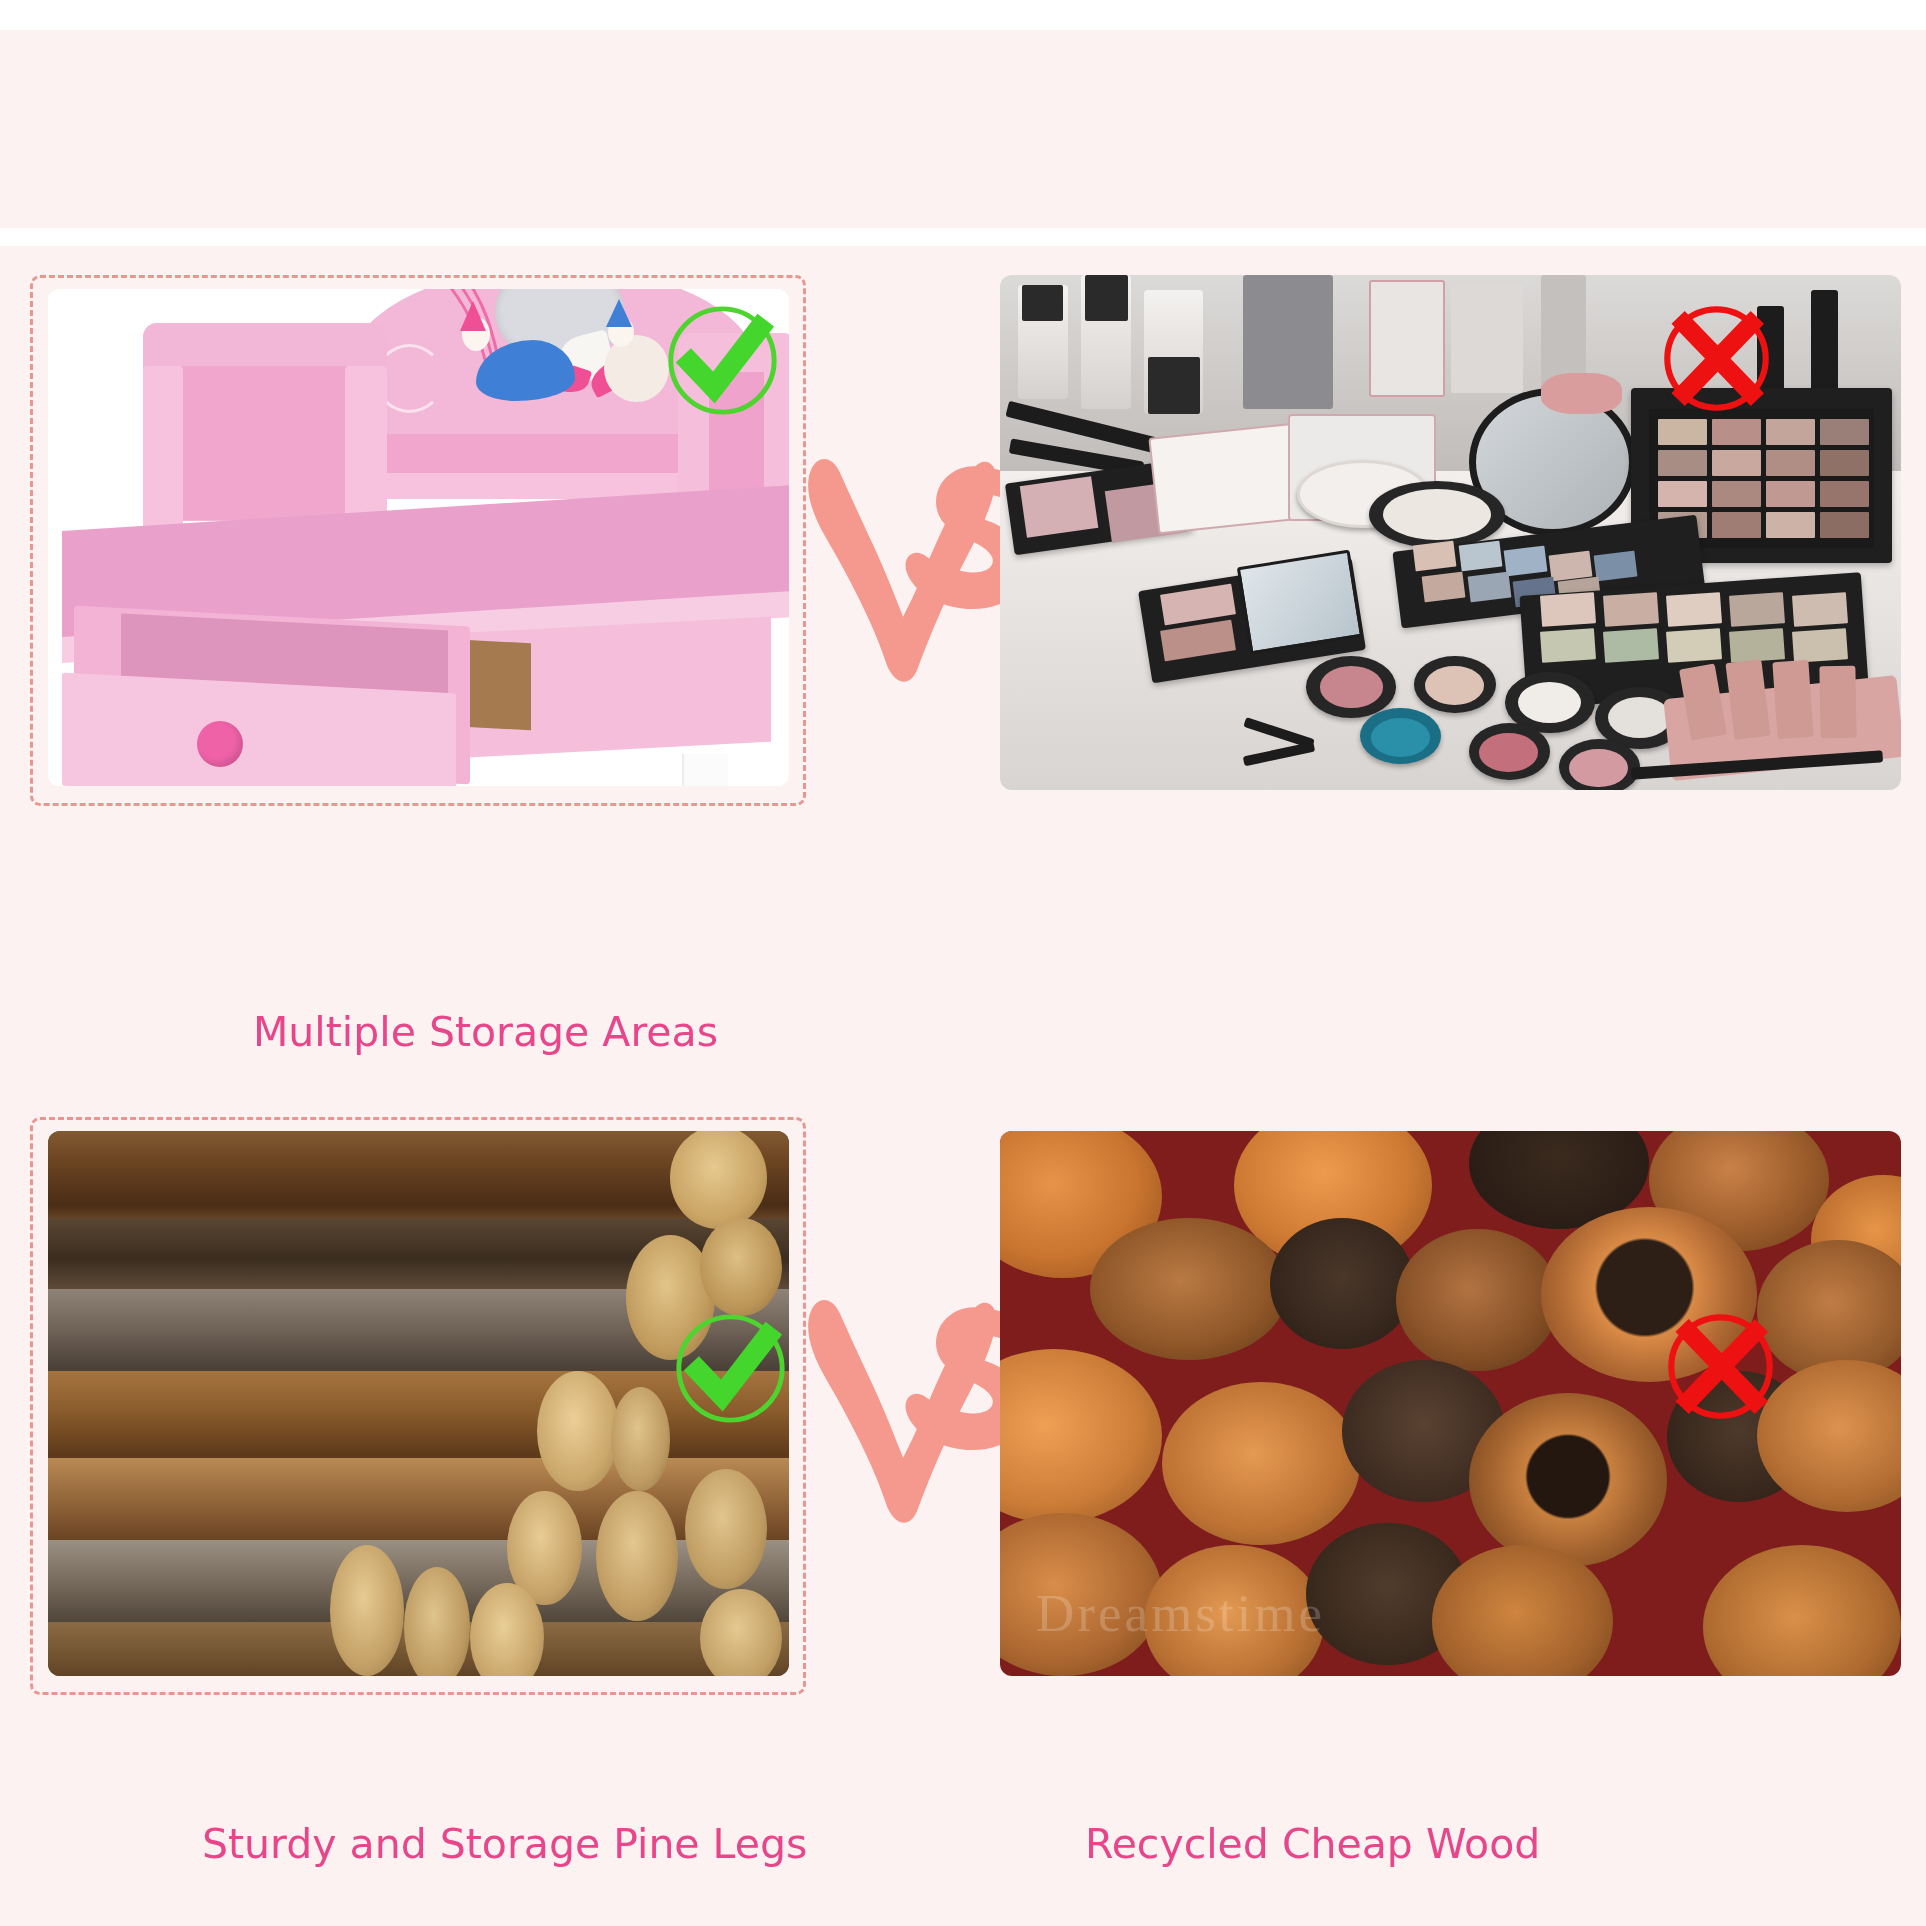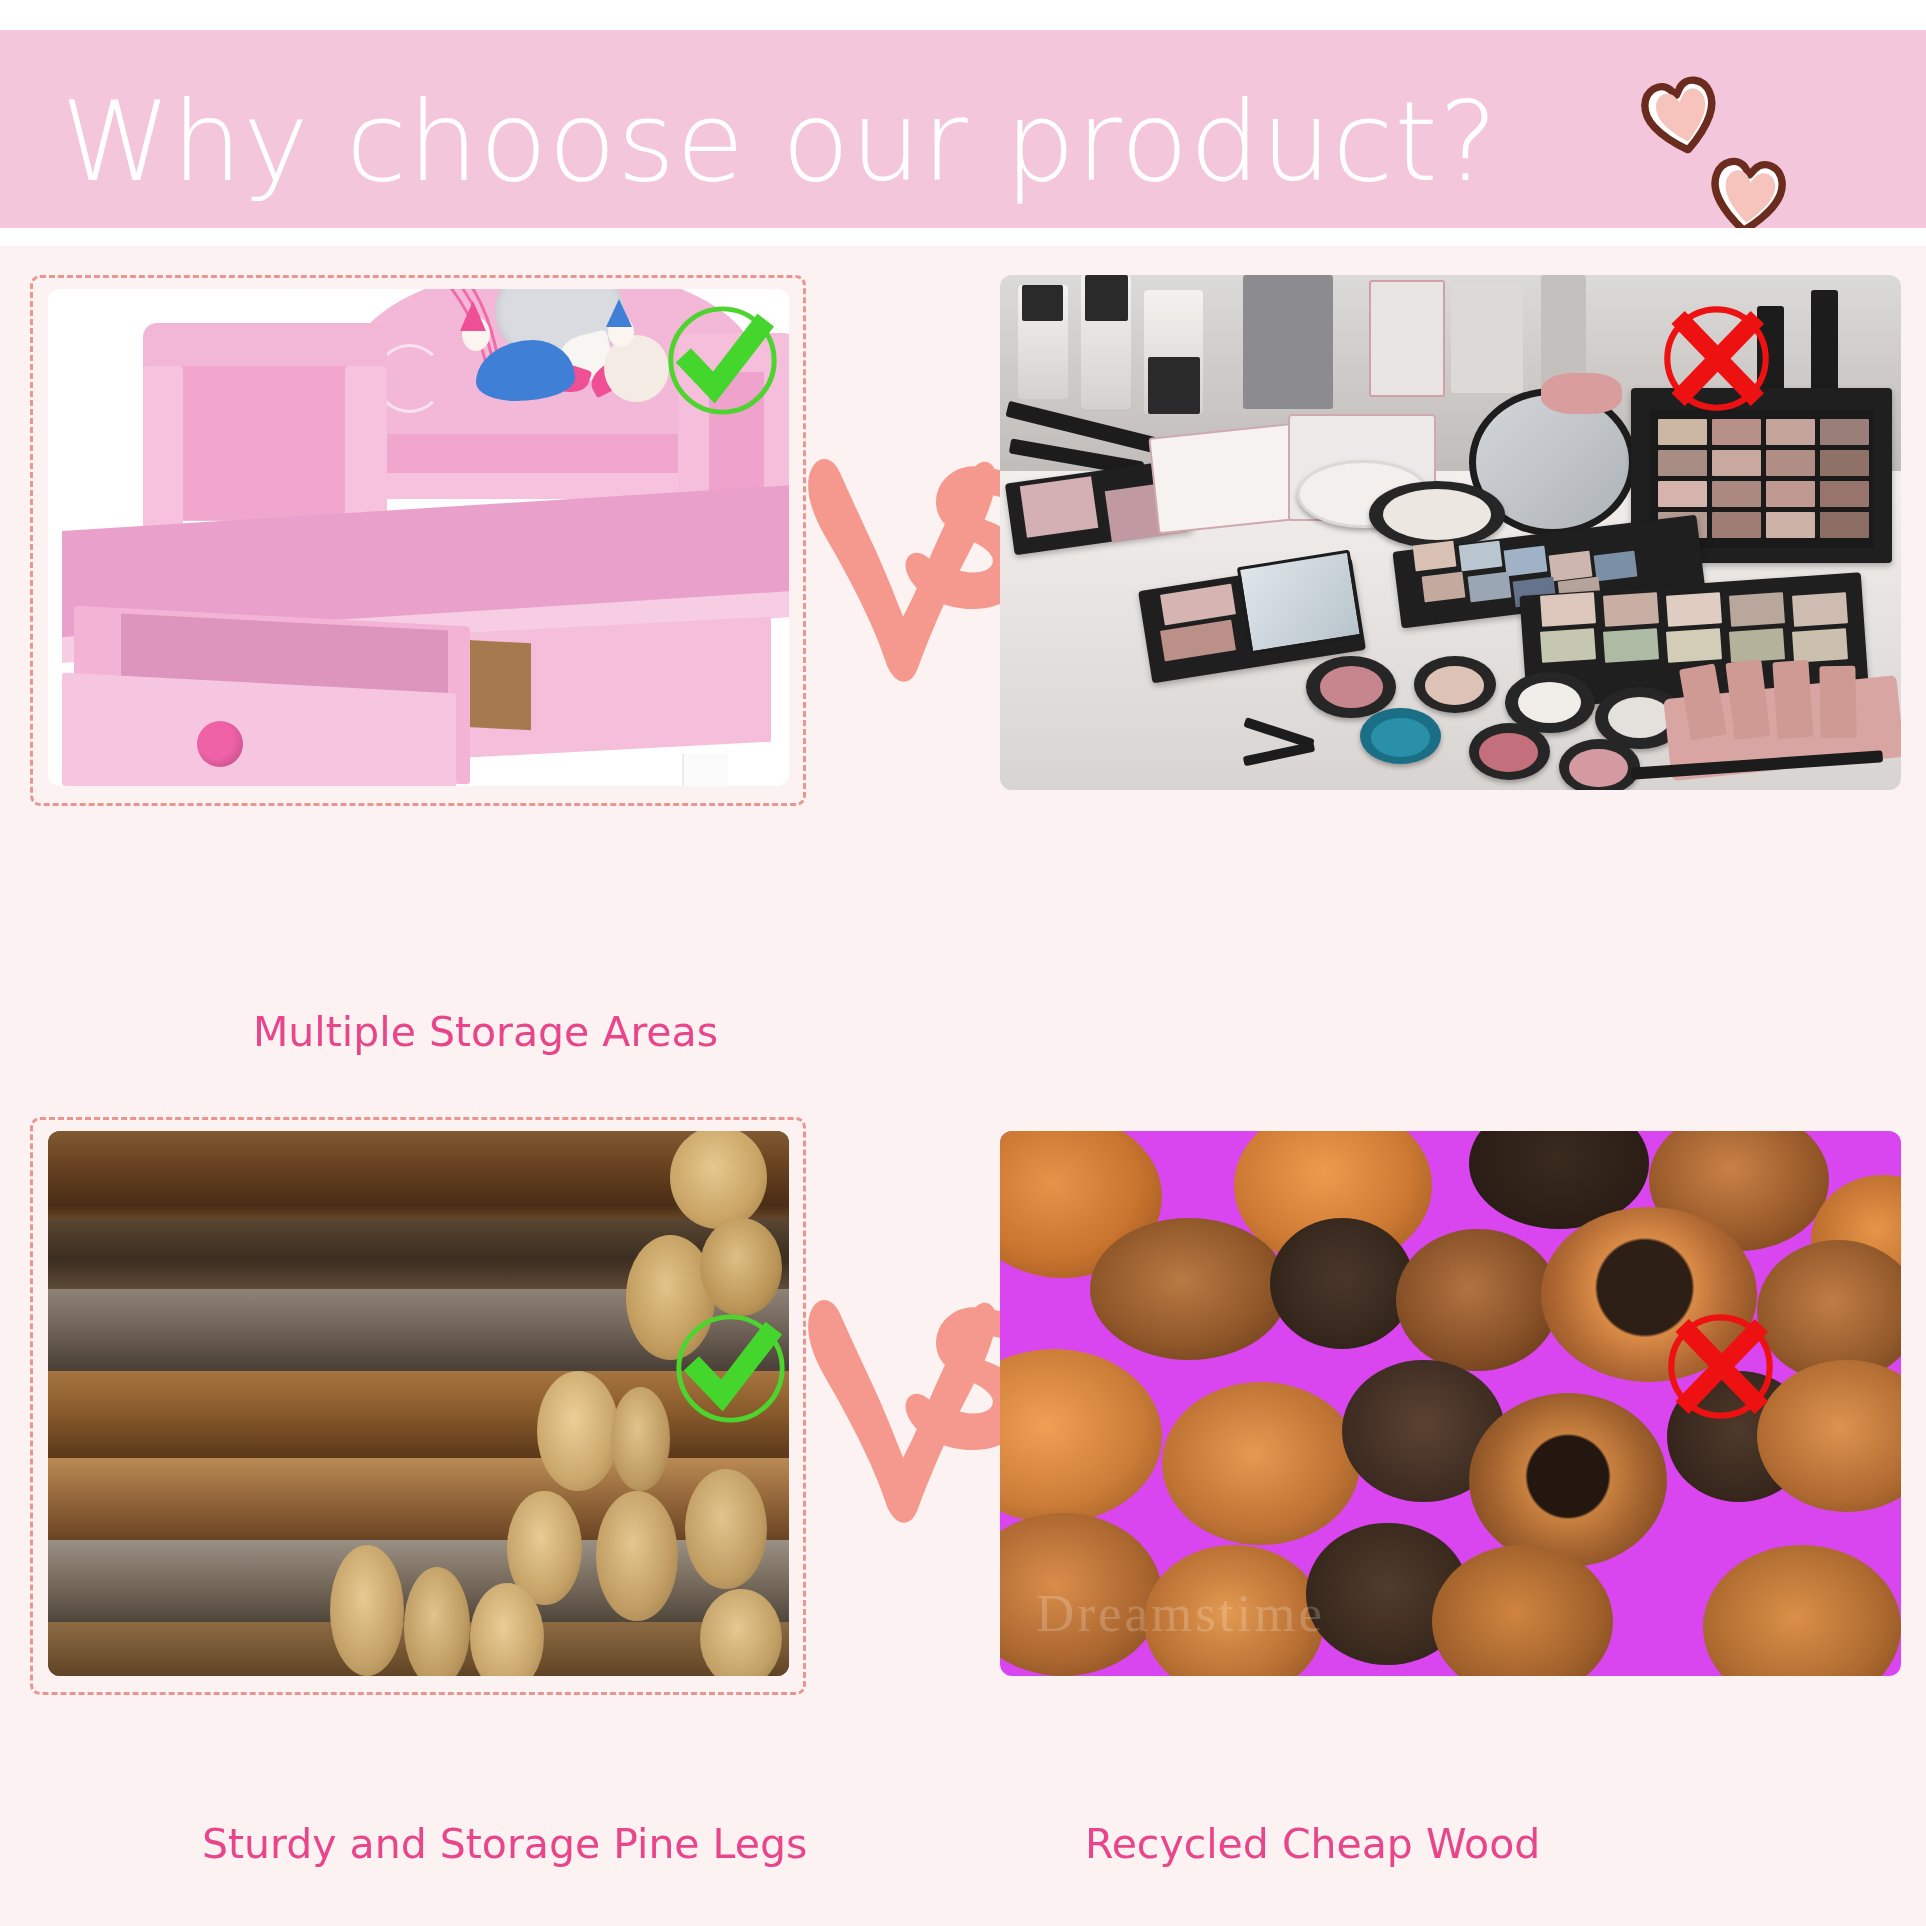--- a/index.html
+++ b/index.html
@@ -252,53 +252,37 @@
   .mk-pan{border-radius:1px;}
   .mk-mirror{background:linear-gradient(135deg,#d3d7da,#aeb3b7);border-radius:50%;border:7px solid #1d1d1d;}
   .mk-brush{background:#cf9a93;border-radius:3px;}
   .mk-cloth{background:#d9a5a2;border-radius:6px;}
   .mk-stick{background:#1c1c1c;border-radius:3px;}
 
   
   .log-scene{position:absolute;inset:0;background:#5a4330;overflow:hidden;}
   .log-row{position:absolute;left:-4%;width:108%;border-radius:14px;}
   .log-end{position:absolute;border-radius:50%;}
-  .logs2-scene{position:absolute;inset:0;background:#d946ef;overflow:hidden;text-align:center;}
+  .logs2-scene{position:absolute;inset:0;background:#7f1d1d;overflow:hidden;text-align:center;}
   .ring{position:absolute;border-radius:50%;}
   .wm{
     position:absolute;left:4%;bottom:6%;
     font-size:53px;color:rgba(255,255,255,.20);
     font-family:"Liberation Serif", serif;
     letter-spacing:3px;
     pointer-events:none;
   }
 </style>
 </head>
 <body>
 
 <div id="page">
 
   <div class="top-strip"></div>
 
-  <div class="header-band">
-    <div class="header-title">Why choose our product?</div>
-
-    <div class="heart heart-1">
-      <svg viewBox="0 0 100 96">
-        <path d="M50 92 C16 66 6 44 10 28 C14 10 34 4 44 16 L50 24 L56 16 C66 4 86 10 90 28 C94 44 84 66 50 92 Z" fill="#ffffff" stroke="#6b2b1e" stroke-width="9" stroke-linejoin="round"></path>
-        <path d="M52 82 C26 60 20 44 23 32 C27 18 41 16 48 26 L52 33 L57 26 C65 16 79 19 82 32 C85 45 76 62 52 82 Z" fill="#f6c4bc"></path>
-      </svg>
-    </div>
-    <div class="heart heart-2">
-      <svg viewBox="0 0 100 96">
-        <path d="M50 92 C16 66 6 44 10 28 C14 10 34 4 44 16 L50 24 L56 16 C66 4 86 10 90 28 C94 44 84 66 50 92 Z" fill="#ffffff" stroke="#6b2b1e" stroke-width="9" stroke-linejoin="round"></path>
-        <path d="M52 82 C26 60 20 44 23 32 C27 18 41 16 48 26 L52 33 L57 26 C65 16 79 19 82 32 C85 45 76 62 52 82 Z" fill="#f6c4bc"></path>
-      </svg>
-    </div>
-  </div>
   <div class="header-gap"></div>
 
   <div class="dashed-frame frame-r1"></div>
   <div class="dashed-frame frame-r2"></div>
 
   <div class="photo photo-tl">
     <div class="desk-scene">
       <div class="mirror-back"></div>
       <div class="mirror-glass"></div>
       <div class="swirl swirl-a"></div>

